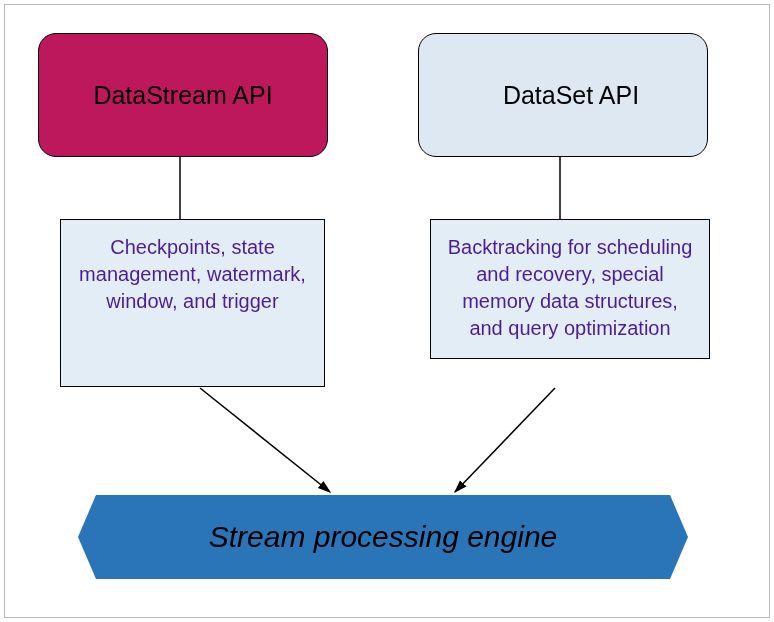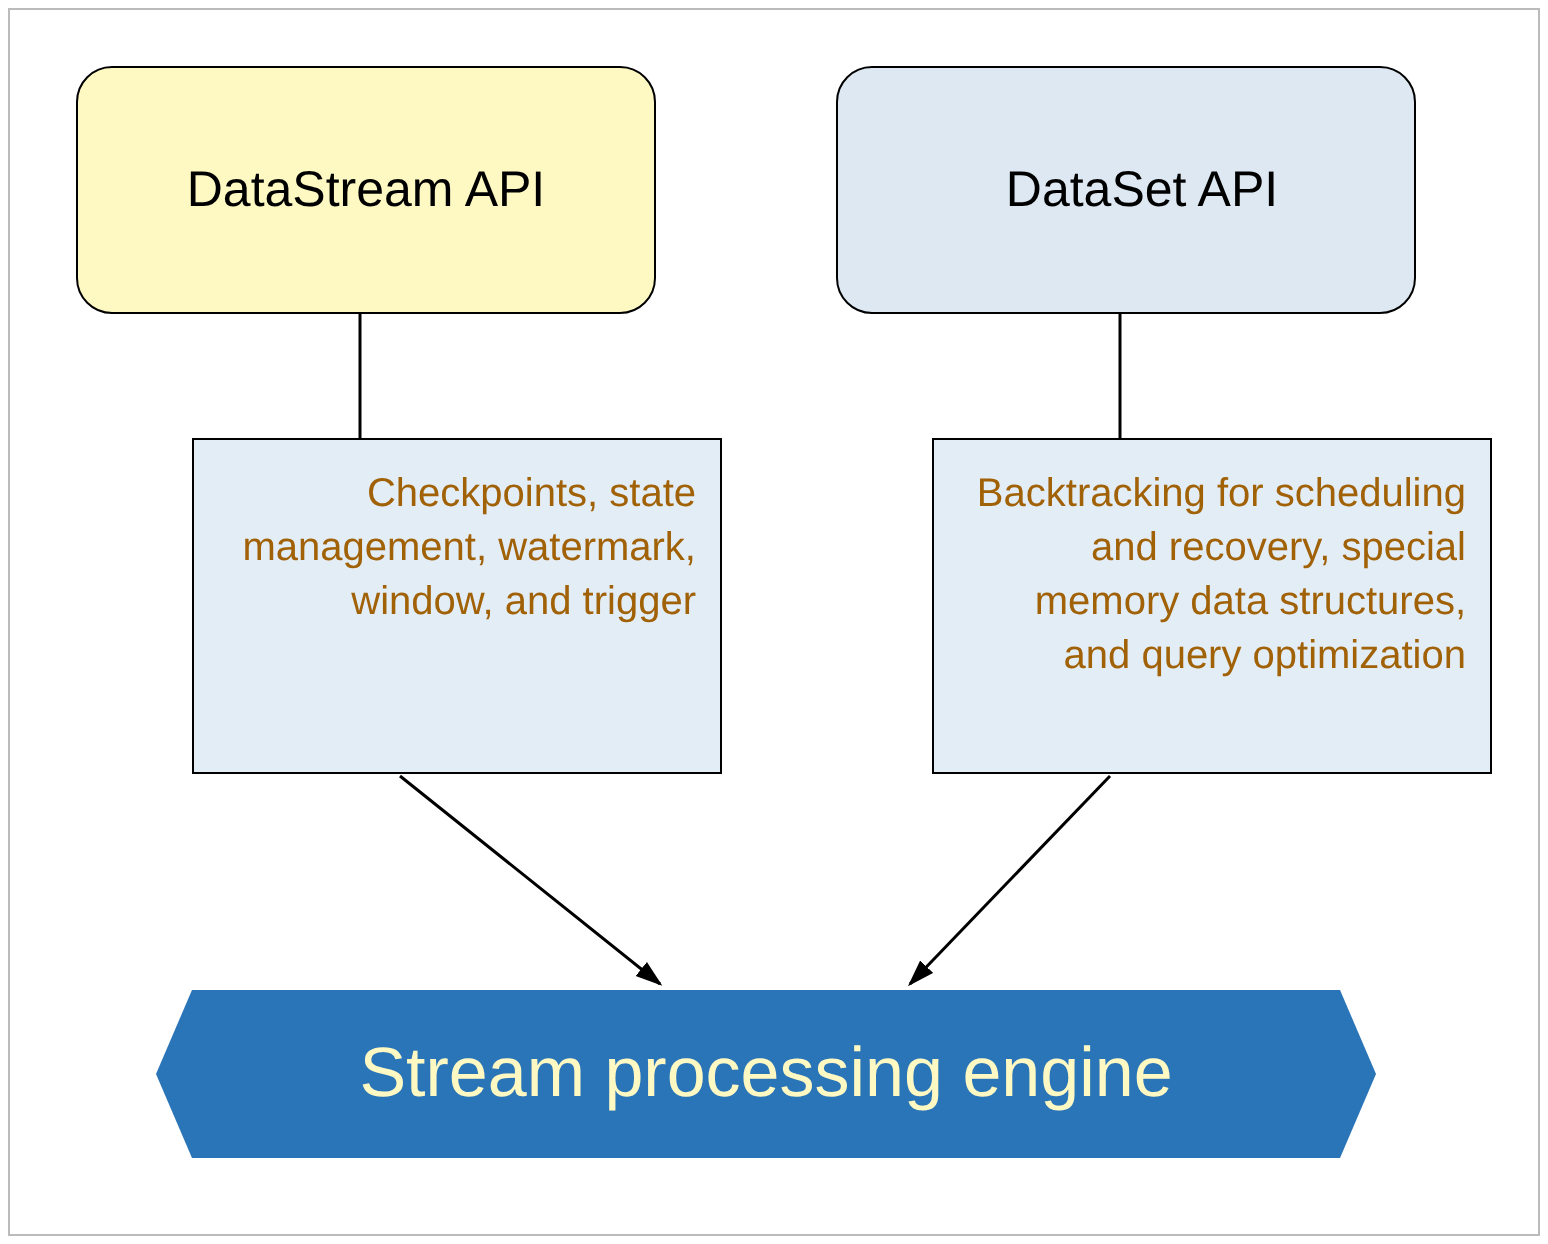--- a/index.html
+++ b/index.html
@@ -19,46 +19,46 @@
       border: 1px solid #bbb;
     }
     .node {
       position: absolute;
       display: flex;
       align-items: center;
       justify-content: center;
       text-align: center;
     }
     .api-box {
-      background: #fef9c3;
+      background: #be185d;
       border: 1px solid #000;
       border-radius: 18px;
       font-size: 25px;
       color: #000;
     }
     .api-box.light {
       background: #dde8f3;
       padding-left: 16px;
     }
     .desc-box {
       background: #e3edf6;
       border: 1px solid #000;
       font-size: 20px;
-      color: #a16207;
-      text-align: right;
+      color: #4c1d95;
+      text-align: center;
       align-items: flex-start;
       padding: 14px 12px;
       line-height: 1.35;
-      margin-left: 36px;
     }
     .engine {
       background: #2a74b8;
-      font-size: 35px;
-      color: #fef9c3;
+      font-size: 30px;
+      color: #000000;
       clip-path: polygon(18px 0, calc(100% - 18px) 0, 100% 50%, calc(100% - 18px) 100%, 18px 100%, 0 50%);
+      font-style: italic;
     }
     svg.connectors {
       position: absolute;
       left: 0; top: 0;
       width: 774px;
       height: 622px;
       pointer-events: none;
     }
   </style>
 </head>
@@ -81,15 +81,15 @@
 
   <line x1="555" y1="388" x2="455" y2="492" stroke="#000" stroke-width="1.5" marker-end="url(#arrow)"></line>
 </svg>
 
 <div class="node api-box" style="left:38px; top:33px; width:290px; height:124px;">DataStream API</div>
 
 <div class="node api-box light" style="left:418px; top:33px; width:290px; height:124px;">DataSet API</div>
 
 <div class="node desc-box" style="left:60px; top:219px; width:265px; height:168px;">Checkpoints, state management, watermark, window, and trigger</div>
 
-<div class="node desc-box" style="left:430px; top:219px; width:280px; height:168px;">Backtracking for scheduling and recovery, special memory data structures, and query optimization</div>
+<div class="node desc-box" style="left:430px; top:219px; width:280px; height:140px;">Backtracking for scheduling and recovery, special memory data structures, and query optimization</div>
 
 <div class="node engine" style="left:78px; top:495px; width:610px; height:84px;">Stream processing engine</div>
 
 </body></html>

